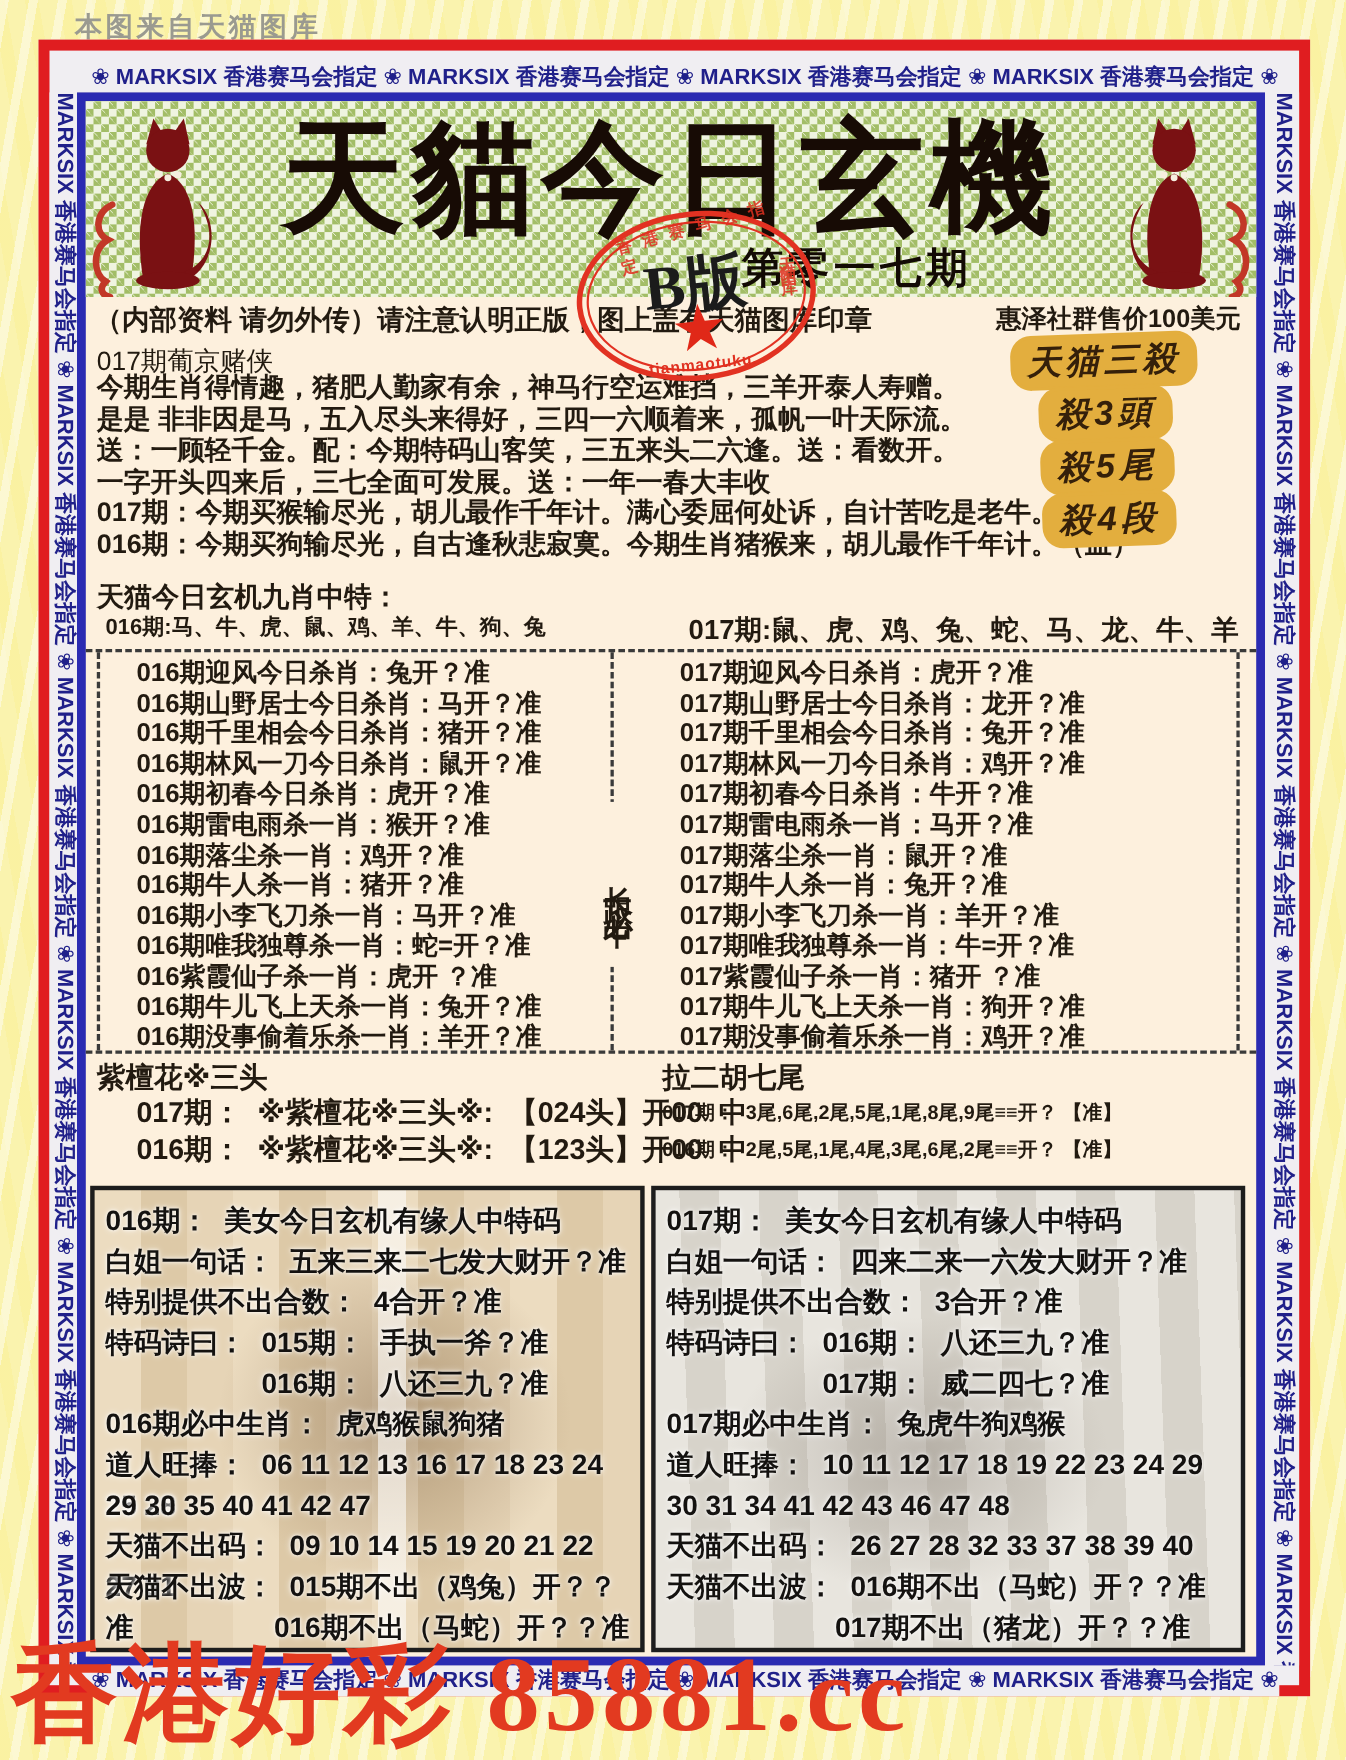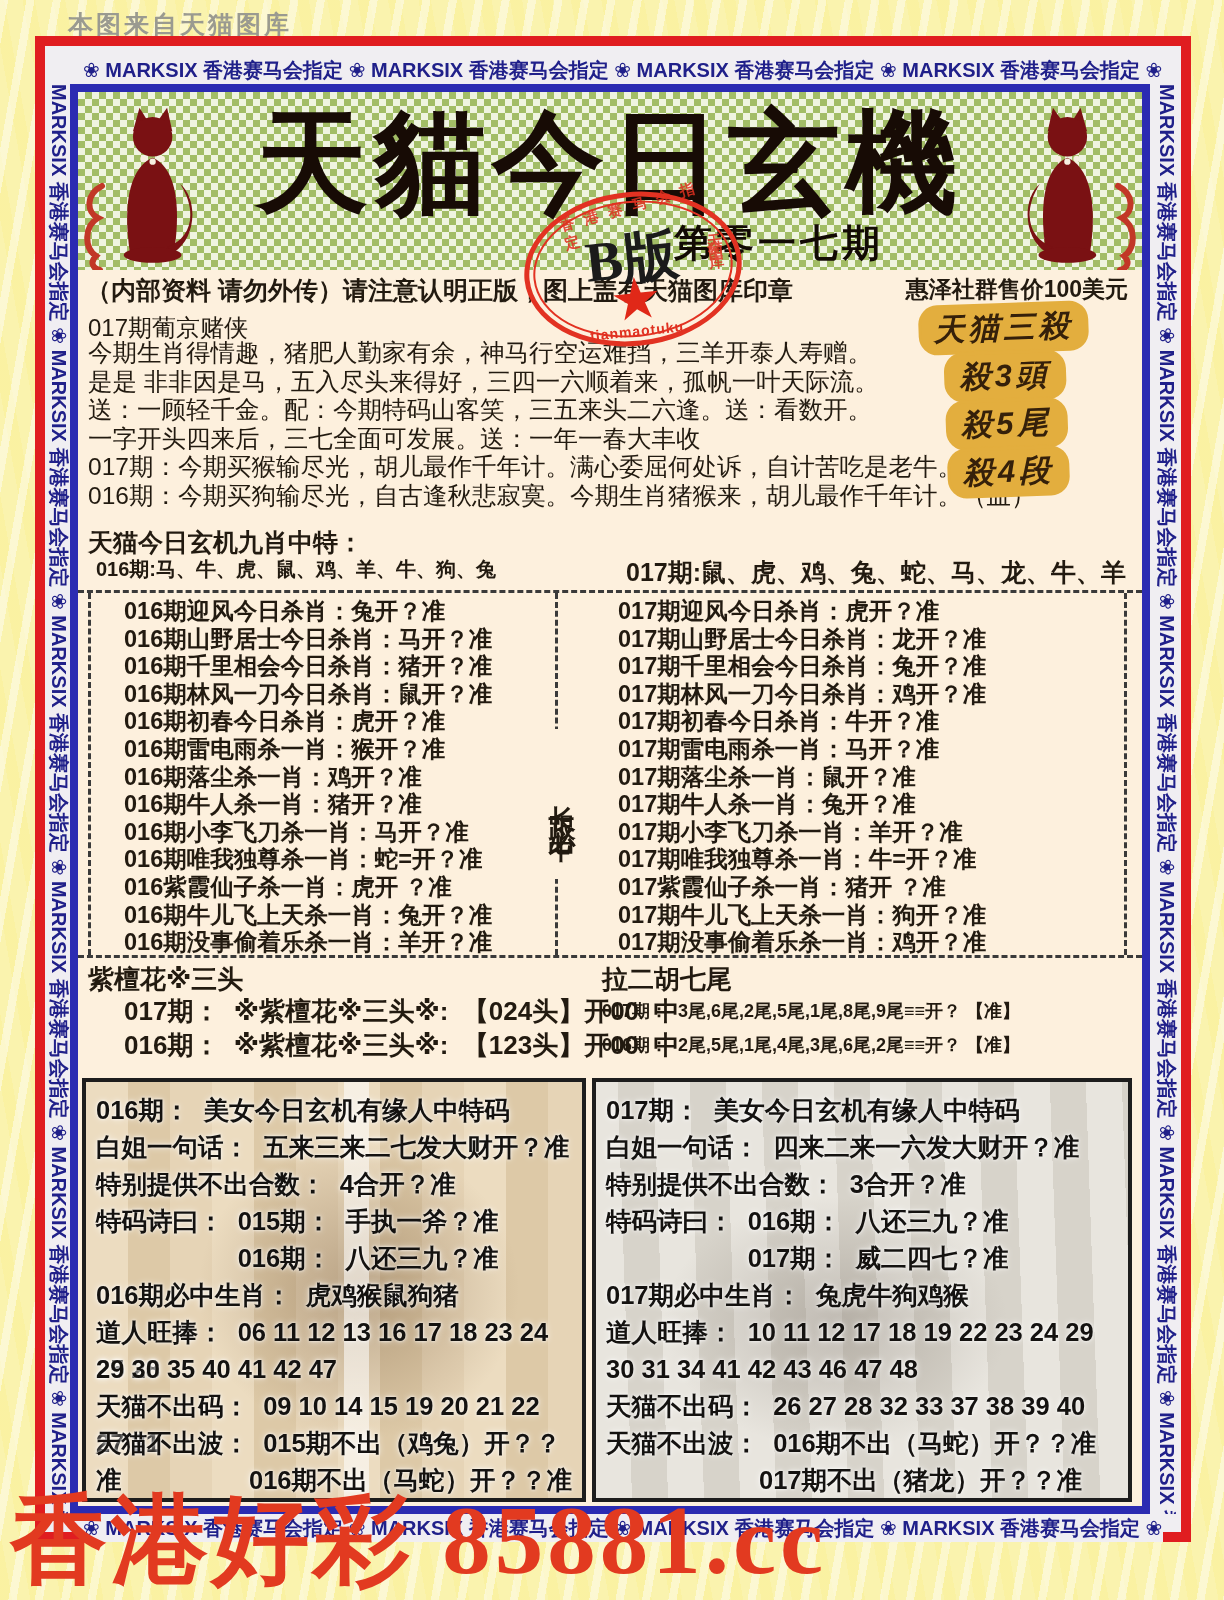--- a/index.html
+++ b/index.html
@@ -66,21 +66,21 @@
     writing-mode:vertical-rl;letter-spacing:6px;opacity:.85;}
   .stamp-foot{position:absolute;left:0;top:126px;width:100%;text-align:center;
     font-size:14px;color:#e03020;font-weight:bold;letter-spacing:1px;}
 
   
   .notice-left{position:absolute;left:8px;top:182px;font-size:25px;font-weight:bold;}
   .notice-right{position:absolute;right:14px;top:182px;font-size:23px;font-weight:bold;}
 
   
   .poem-head{position:absolute;left:10px;top:220px;font-size:24px;font-weight:normal;}
-  .poem-lines{position:absolute;left:10px;top:247px;width:1050px;font-size:24.5px;font-weight:normal;}
+  .poem-lines{position:absolute;left:10px;top:247px;width:1050px;font-size:24.5px;font-weight:bold;}
   .poem-lines div{height:28.5px;line-height:28.5px;white-space:nowrap;}
 
   
   .sha-badge{position:absolute;left:818px;top:212px;width:220px;text-align:center;transform:rotate(-2deg);z-index:3;}
   .sha-badge div{display:inline-block;background:#e3ae3e;color:#35200a;border-radius:16px;
     font-size:31px;font-weight:900;font-style:italic;letter-spacing:4px;
     padding:1px 12px;margin:2px 0;box-shadow:0 0 0 3px #e3ae3e;}
 
   
   .nine-head{position:absolute;left:10px;top:434px;font-size:25px;font-weight:bold;}

